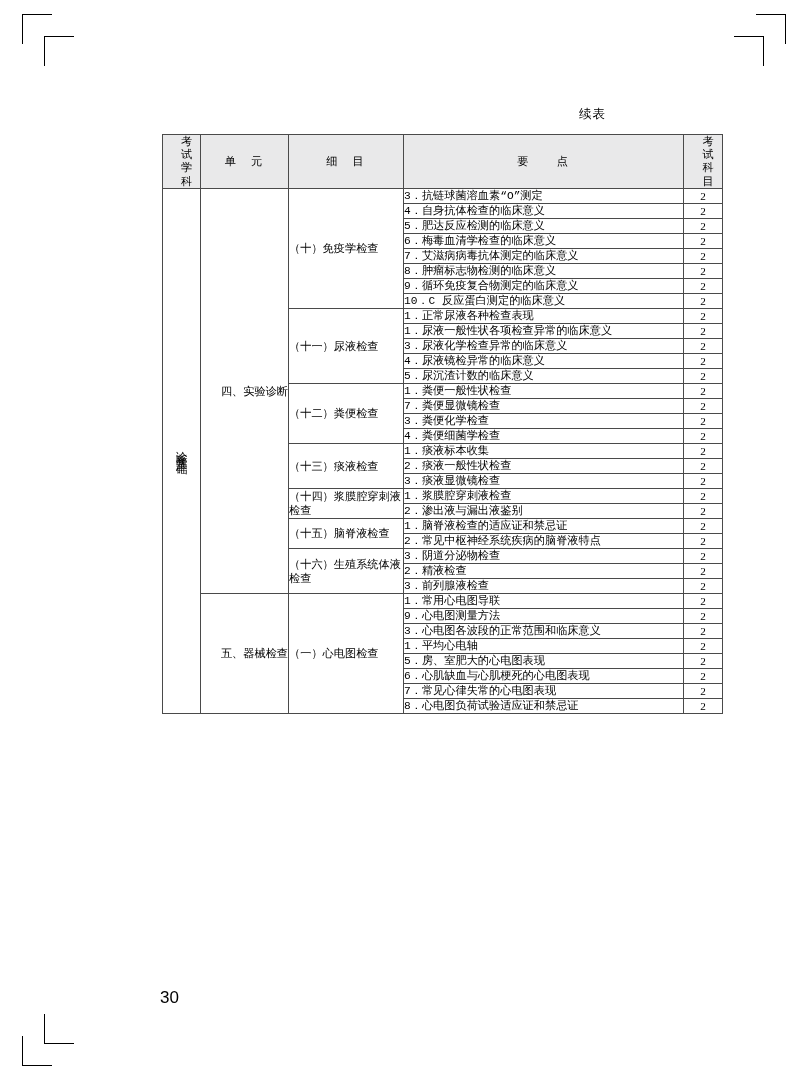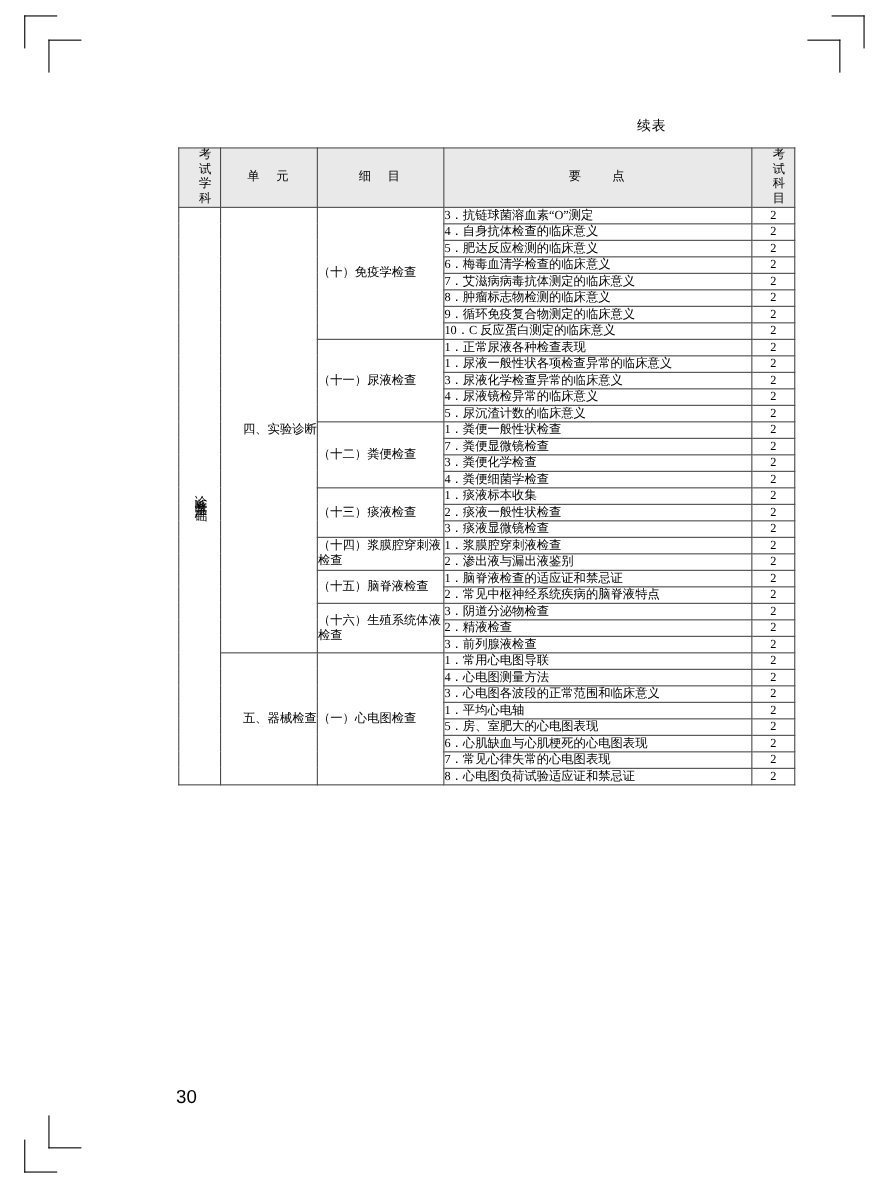--- a/index.html
+++ b/index.html
@@ -126,20 +126,21 @@
   }
   td.detail-cell {
     padding: 3px 6px;
     font-size: 11.3px;
     line-height: 1.3;
   }
   td.point-cell {
     padding: 5px 4px 5px 14px;
     font-size: 11.3px;
     height: 13px;
+    font-family: Liberation Mono, monospace;
   }
   td.exam-cell {
     text-align: center;
     font-size: 11.3px;
   }
 </style>
 </head>
 <body>
 
 <div class="crop crop-tl">
@@ -312,21 +313,21 @@
           <td class="point-cell">3．前列腺液检查</td>
           <td class="exam-cell">2</td>
         </tr>
         <tr>
           <td class="unit-cell" rowspan="8">五、器械检查</td>
           <td class="detail-cell" rowspan="8">（一）心电图检查</td>
           <td class="point-cell">1．常用心电图导联</td>
           <td class="exam-cell">2</td>
         </tr>
         <tr>
-          <td class="point-cell">4．心电图测量方法</td>
+          <td class="point-cell">9．心电图测量方法</td>
           <td class="exam-cell">2</td>
         </tr>
         <tr>
           <td class="point-cell">3．心电图各波段的正常范围和临床意义</td>
           <td class="exam-cell">2</td>
         </tr>
         <tr>
           <td class="point-cell">1．平均心电轴</td>
           <td class="exam-cell">2</td>
         </tr>

